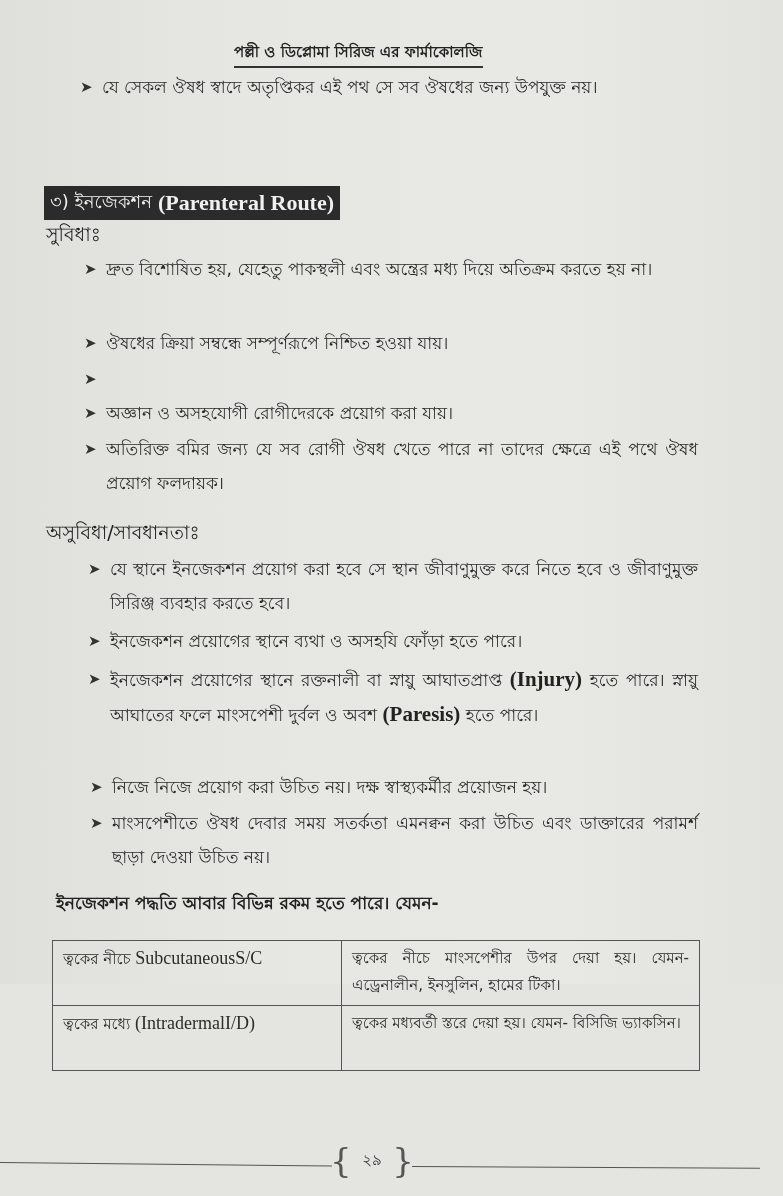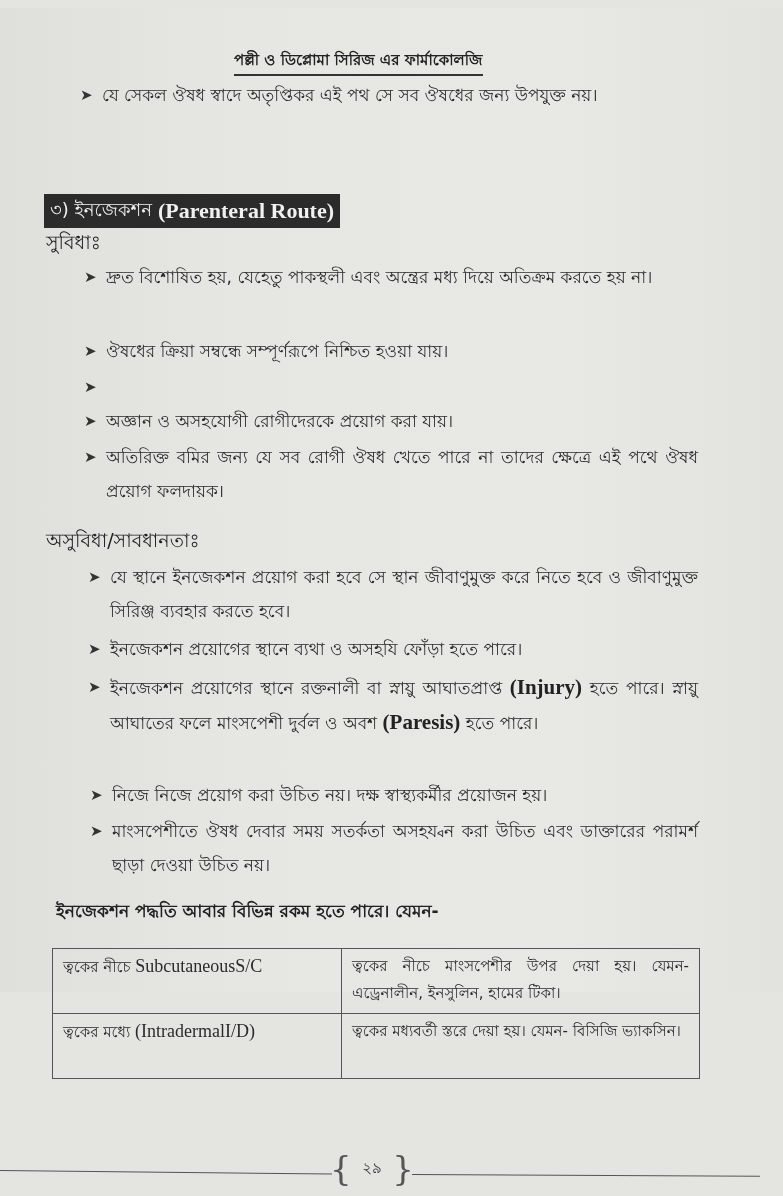--- a/index.html
+++ b/index.html
@@ -4,21 +4,21 @@
 <style>
   html, body { margin: 0; padding: 0; }
   body {
     width: 783px; height: 1196px; overflow: hidden;
     background: #e4e4e1;
     font-family: "DejaVu Sans", sans-serif;
     color: #2a2a2a;
     position: relative;
   }
   .page {
-    position: absolute; left: 0; top: 8px; width: 783px; height: 984px;
+    position: absolute; left: 0; top: 0; width: 783px; height: 984px;
     background: linear-gradient(90deg, #dfdfdb 0%, #e6e6e3 30%, #e8e8e5 70%, #e2e2de 100%);
   }
   .running-head {
     position: absolute; left: 234px; top: 40px;
     font-size: 15px; font-weight: bold; color: #222;
     border-bottom: 2px solid #333; padding-bottom: 1px; white-space: nowrap;
   }
   .bullet {
     position: absolute; display: flex; align-items: flex-start;
   }
@@ -122,21 +122,21 @@
       <span class="serif-bold">(Paresis)</span>
       <span>হতে পারে।</span>
     </span>
   </div>
   <div class="bullet" style="left:90px; top:770px; width:608px;">
     <span class="arrow">➤</span>
     <span class="btext">নিজে নিজে প্রয়োগ করা উচিত নয়। দক্ষ স্বাস্থ্যকর্মীর প্রয়োজন হয়।</span>
   </div>
   <div class="bullet" style="left:90px; top:806px; width:608px;">
     <span class="arrow">➤</span>
-    <span class="btext">মাংসপেশীতে ঔষধ দেবার সময় সতর্কতা অসহয্বন করা উচিত এবং ডাক্তারের পরামর্শ ছাড়া দেওয়া উচিত নয়।</span>
+    <span class="btext">মাংসপেশীতে ঔষধ দেবার সময় সতর্কতা এমনক্বন করা উচিত এবং ডাক্তারের পরামর্শ ছাড়া দেওয়া উচিত নয়।</span>
   </div>
 
   <div class="intro">ইনজেকশন পদ্ধতি আবার বিভিন্ন রকম হতে পারে। যেমন-</div>
 
   <table class="routes">
     <tbody>
         <tr>
       <td class="c1">
         <span>ত্বকের নীচে</span>
         <span class="en-serif">SubcutaneousS/C</span>

